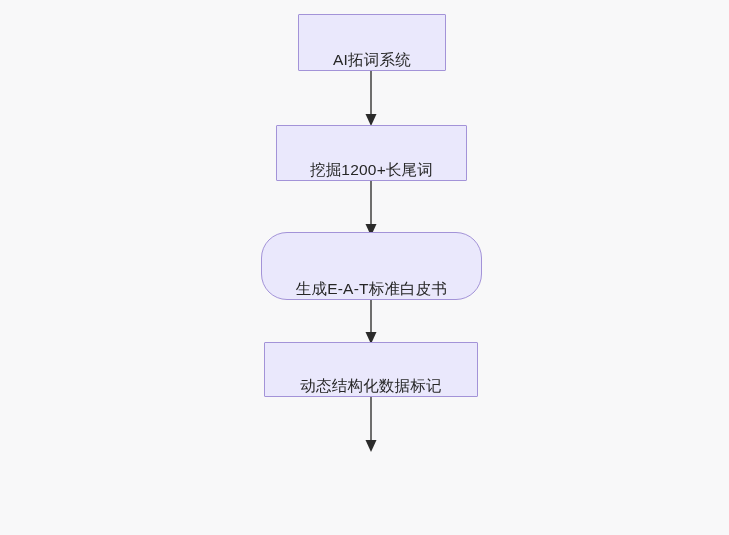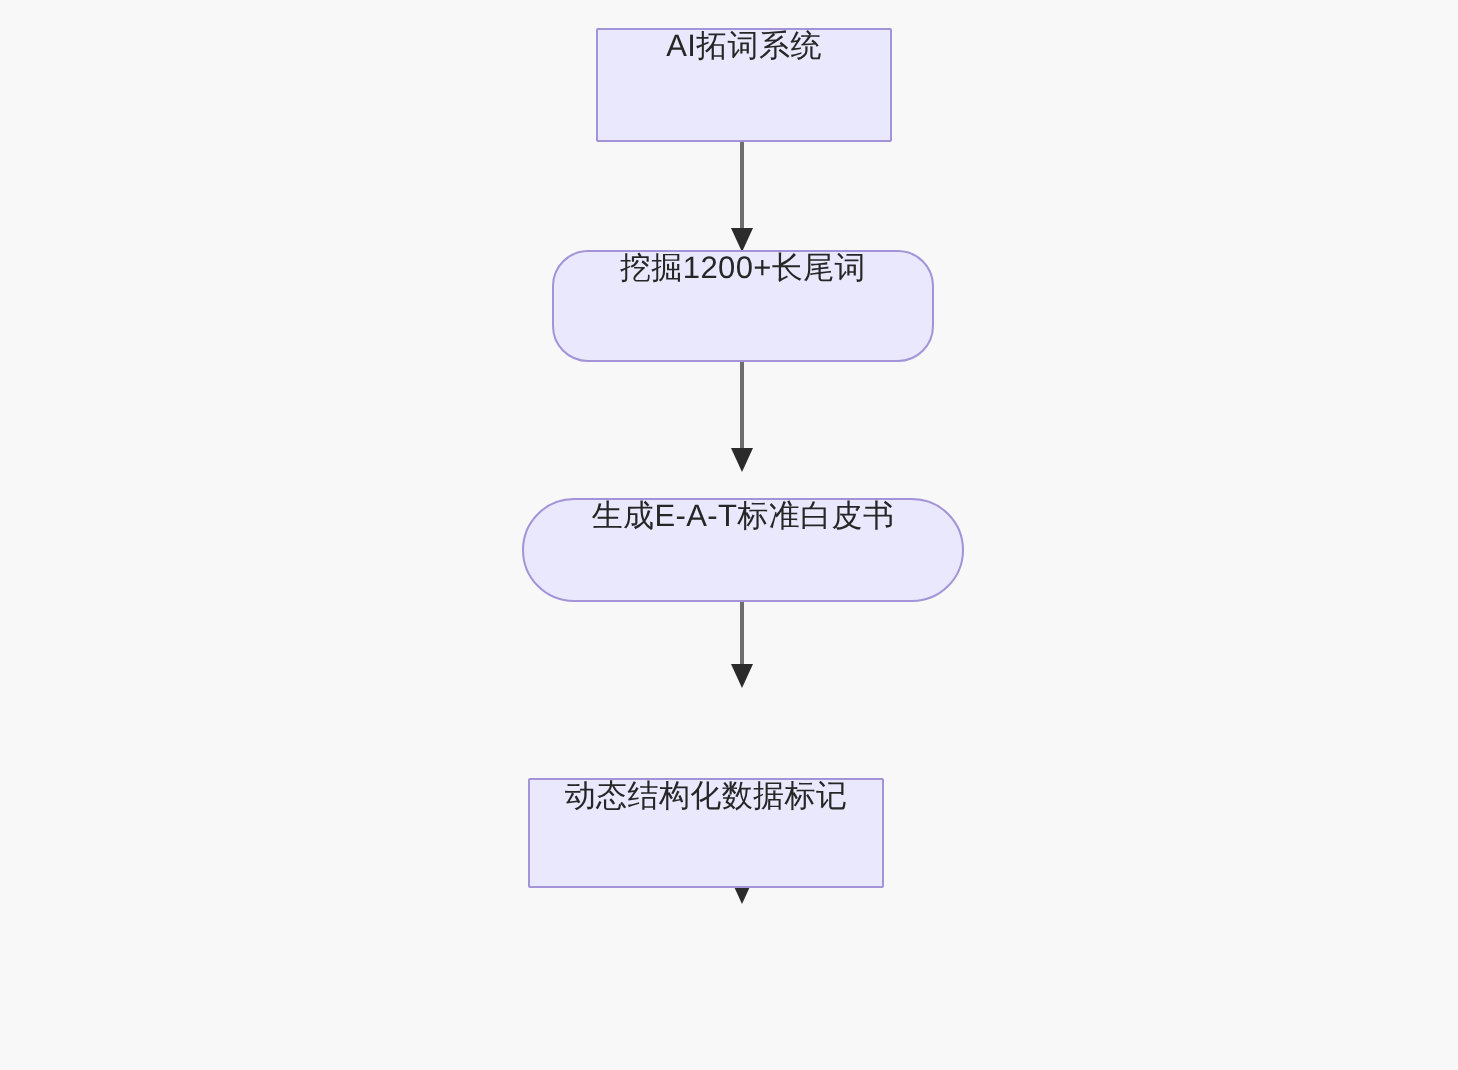--- a/index.html
+++ b/index.html
@@ -18,21 +18,21 @@
     width: 729px;
     height: 535px;
   }
   .node {
     position: absolute;
     box-sizing: border-box;
     background: #eae8fc;
     border: 1.4px solid #a393d8;
     border-radius: 1px;
     display: flex;
-    align-items: flex-start;
+    align-items: flex-end;
     justify-content: center;
     color: #262626;
     font-size: 15.5px;
     line-height: 1.2;
     letter-spacing: 0.2px;
     white-space: nowrap;
   }
   .node-label {
     display: block;
     padding: 0 12px;
@@ -73,26 +73,26 @@
 
   <svg class="edge" style="left:355px; top:394px; width:32px; height:62px;" viewBox="0 0 32 62">
     <line class="edge-line" x1="16" y1="0" x2="16" y2="50"></line>
     <polygon class="edge-head" points="16,58 10.5,46 21.5,46"></polygon>
   </svg>
 
   <div class="node" style="left:298px; top:14px; width:148px; height:57px;">
     <span class="node-label">AI拓词系统</span>
   </div>
 
-  <div class="node" style="left:276px; top:125px; width:191px; height:56px;border-radius:18px;">
+  <div class="node" style="left:276px; top:125px; width:191px; height:56px;">
     <span class="node-label">挖掘1200+长尾词</span>
   </div>
 
-  <div class="node" style="left:261px; top:249px; width:221px; height:52px;border-radius:26px;">
+  <div class="node" style="left:261px; top:232px; width:221px; height:68px;border-radius:26px;">
     <span class="node-label">生成E-A-T标准白皮书</span>
   </div>
 
-  <div class="node" style="left:264px; top:342px; width:178px; height:55px;margin-top:47px;">
+  <div class="node" style="left:264px; top:342px; width:214px; height:55px;">
     <span class="node-label">动态结构化数据标记</span>
   </div>
 
 
 </div>
 
 </body></html>

